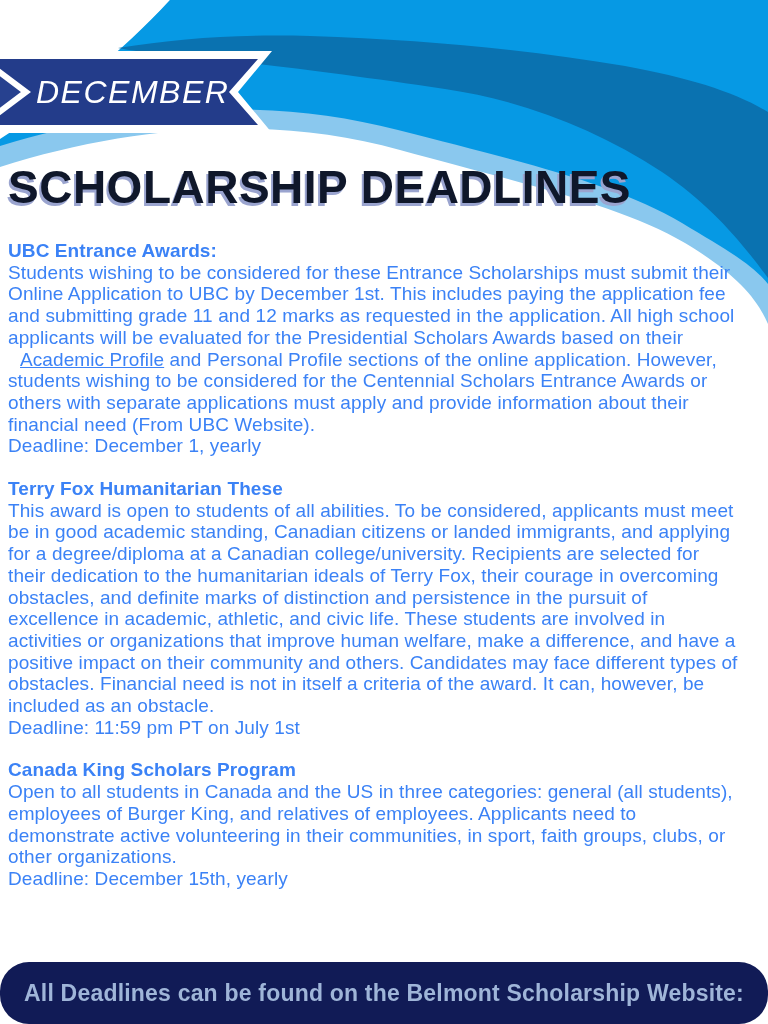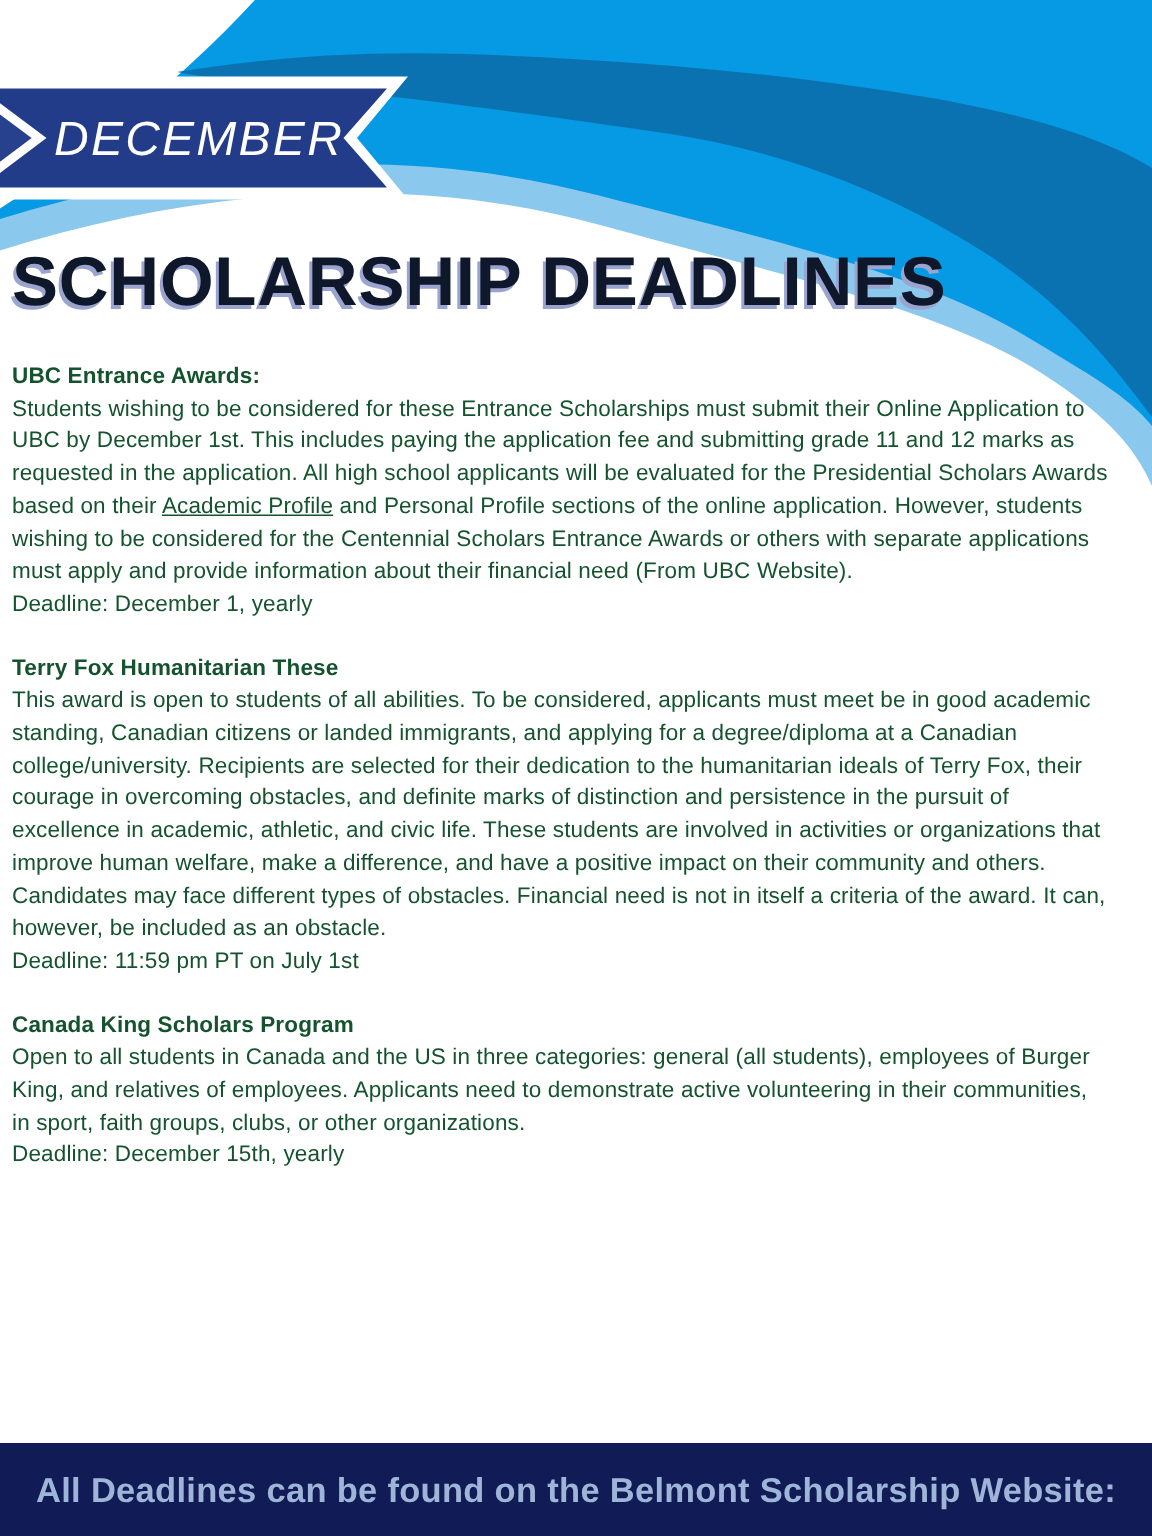--- a/index.html
+++ b/index.html
@@ -45,41 +45,42 @@
     color: #0f172a;
     text-shadow: -2px 3px 0 #9aa4cf;
     white-space: nowrap;
   }
 
   
   .body-copy {
     position: absolute;
     left: 8px; top: 240px;
     width: 732px;
-    color: #14532d;
-    font-size: 15px;
+    color: #3b82f6;
+    font-size: 19px;
     line-height: 21.7px;
     letter-spacing: 0.1px;
   }
   .section { margin-bottom: 21px; }
   .section-heading { font-weight: 700; }
   .deadline { font-weight: 400; }
-  .u-link { text-decoration: underline; }
+  .u-link { text-decoration: underline; margin-left: 12px; }
 
   
   .footer-bar {
     position: absolute;
     left: 0; bottom: 0;
     width: 768px; height: 62px;
     background: #111b56;
     display: flex;
     flex-direction: column;
     align-items: center;
     justify-content: center;
     gap: 2px;
+    border-radius: 29px;
   }
   .footer-line {
     color: #9fb5d8;
     font-weight: 700;
     font-size: 23px;
     line-height: 27px;
     letter-spacing: 0.2px;
     white-space: nowrap;
   }
 </style>

